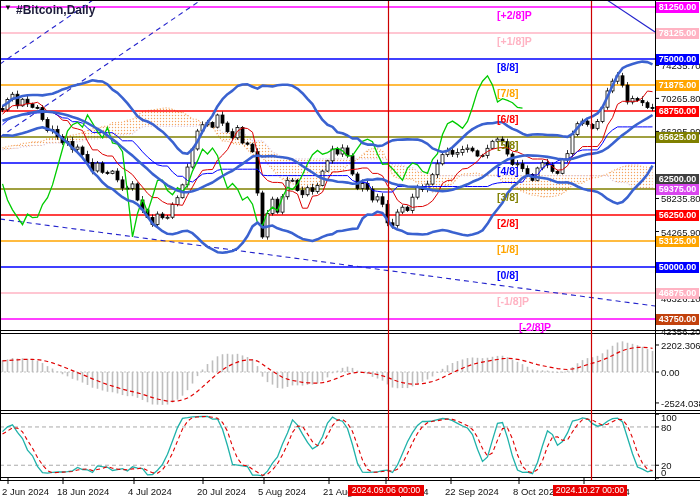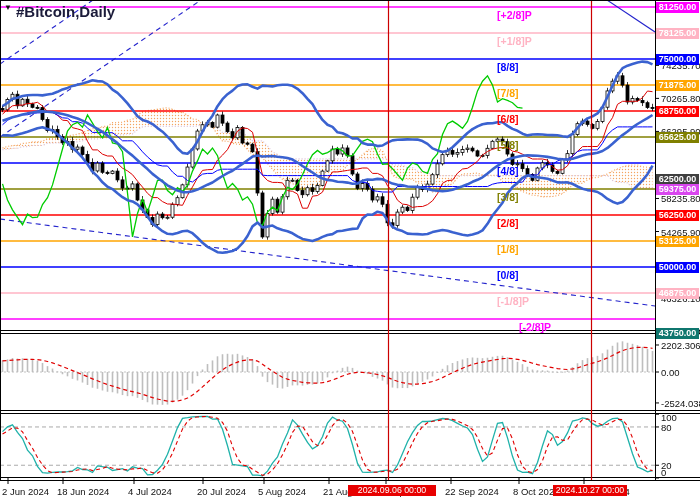--- a/index.html
+++ b/index.html
@@ -1,20 +1,20 @@
 <!DOCTYPE html>
 <html><head>
 <meta charset="utf-8">
 <style>
   html,body{margin:0;padding:0;background:#888;}
   #app{position:relative;width:700px;height:500px;background:#ffffff;overflow:hidden;
        font-family:"Liberation Sans",sans-serif;}
   #chart-svg{position:absolute;left:0;top:0;}
   .abs{position:absolute;}
-  .symlabel{left:16px;top:3px;font-size:15px;font-weight:bold;color:#1b1b3a;z-index:6;}
+  .symlabel{left:16px;top:3px;font-size:12px;font-weight:bold;color:#1b1b3a;z-index:6;}
   .symarrow{left:4px;top:3px;font-size:8px;color:#111;z-index:6;}
   .panelabel{left:4px;font-size:10px;color:#1a1a1a;z-index:6;white-space:nowrap;}
   .mlabel{font-size:10.5px;font-weight:600;z-index:4;white-space:nowrap;}
   .plabel{left:656px;width:43px;height:11px;font-size:9px;font-weight:bold;color:#fff;
           text-align:center;line-height:11px;z-index:5;}
   .ptick{left:661px;font-size:9.5px;color:#111;z-index:3;white-space:nowrap;}
   .dtick{font-size:9.5px;color:#111;top:486px;z-index:2;white-space:nowrap;}
   .evlabel{top:485px;height:11px;font-size:8.8px;color:#fff;background:#e80000;
            text-align:center;line-height:11px;overflow:hidden;z-index:5;white-space:nowrap;}
 </style>
@@ -526,21 +526,21 @@
       <div class="abs plabel" style="top: 53.5px; background: rgb(0, 0, 255);">75000.00</div>
       <div class="abs plabel" style="top: 79.5px; background: rgb(255, 165, 0);">71875.00</div>
       <div class="abs plabel" style="top: 105.5px; background: rgb(255, 0, 0);">68750.00</div>
       <div class="abs plabel" style="top: 131.5px; background: rgb(128, 128, 0);">65625.00</div>
       <div class="abs plabel" style="top: 174px; background: #404040;">62500.00</div>
       <div class="abs plabel" style="top: 183.5px; background: #d946ef;">59375.00</div>
       <div class="abs plabel" style="top: 209.5px; background: rgb(255, 0, 0);">56250.00</div>
       <div class="abs plabel" style="top: 235.5px; background: rgb(255, 165, 0);">53125.00</div>
       <div class="abs plabel" style="top: 261.5px; background: rgb(0, 0, 255);">50000.00</div>
       <div class="abs plabel" style="top: 287.5px; background: rgb(255, 179, 195);">46875.00</div>
-      <div class="abs plabel" style="top: 313.5px; background: #0f766e; margin-top: 14px;">43750.00</div>
+      <div class="abs plabel" style="top: 313.5px; background: #c2410c;">43750.00</div>
       <div class="abs ptick" style="top: 60.359px;">74235.70</div>
       <div class="abs ptick" style="top: 93.3885px;">70265.80</div>
       <div class="abs ptick" style="top: 126.418px;">66295.90</div>
       <div class="abs ptick" style="top: 193.478px;">58235.80</div>
       <div class="abs ptick" style="top: 226.508px;">54265.90</div>
       <div class="abs ptick" style="top: 292.567px;">46326.10</div>
       <div class="abs ptick" style="top: 326px;">42356.20</div>
       <div class="abs ptick" style="top: 340px;">2202.306</div>
       <div class="abs ptick" style="top: 367px;">0.00</div>
       <div class="abs ptick" style="top: 397.945px;">-2524.038</div>
@@ -551,16 +551,16 @@
       <div class="abs dtick" style="left: 2px;">2 Jun 2024</div>
       <div class="abs dtick" style="left: 57px;">18 Jun 2024</div>
       <div class="abs dtick" style="left: 128px;">4 Jul 2024</div>
       <div class="abs dtick" style="left: 197px;">20 Jul 2024</div>
       <div class="abs dtick" style="left: 258px;">5 Aug 2024</div>
       <div class="abs dtick" style="left: 323px;">21 Aug 2024</div>
       <div class="abs dtick" style="left: 380px;">6 Sep 2024</div>
       <div class="abs dtick" style="left: 445px;">22 Sep 2024</div>
       <div class="abs dtick" style="left: 513px;">8 Oct 2024</div>
       <div class="abs dtick" style="left: 578px;">24 Oct 2024</div>
-      <div class="abs evlabel" style="left: 348px; width: 88px;">2024.09.06 00:00</div>
+      <div class="abs evlabel" style="left: 348px; width: 76px;">2024.09.06 00:00</div>
       <div class="abs evlabel" style="left: 553px; width: 74px;">2024.10.27 00:00</div>
     </div>
 </div>
 
 </body></html>

